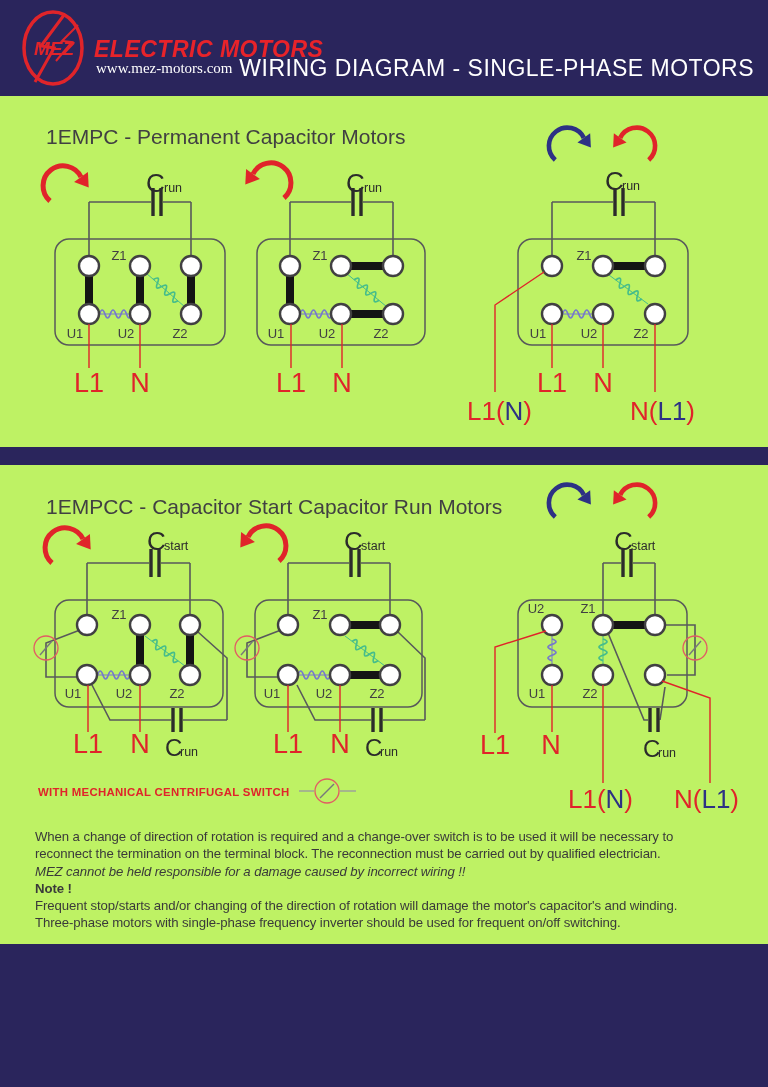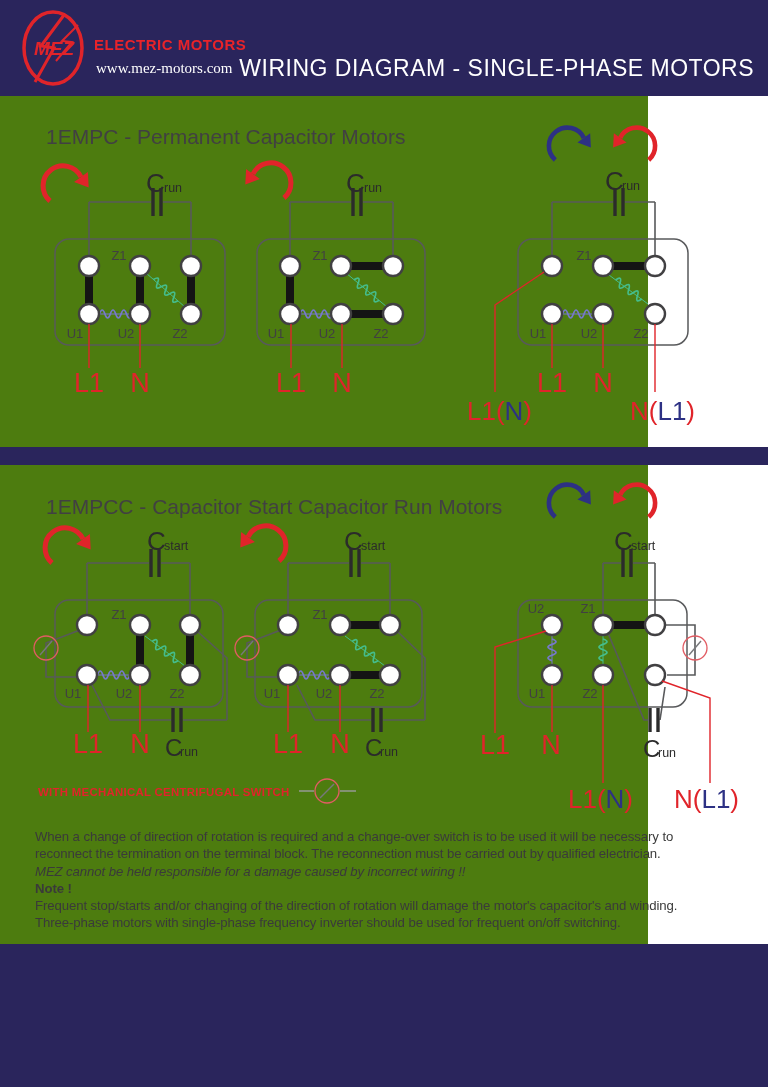--- a/index.html
+++ b/index.html
@@ -1,22 +1,22 @@
 <!DOCTYPE html>
 <html><head>
 <meta charset="utf-8">
 <style>
   html,body{margin:0;padding:0;background:#fff;width:768px;height:1087px;overflow:hidden;
     font-family:"Liberation Sans",sans-serif;}
-  .page{position:relative;width:648px;height:1087px;background:#4d7c0f;text-align:right;}
+  .page{position:relative;width:768px;height:1087px;background:#bef264;text-align:right;}
   
   .header{position:absolute;left:0;top:0;width:768px;height:96px;background:#2a255c;}
   .logo{position:absolute;left:20px;top:9px;width:68px;height:80px;}
-  .brand{position:absolute;left:94px;top:36px;color:#e8232a;font-weight:bold;
-    font-size:15px;letter-spacing:.5px;}
+  .brand{position:absolute;left:94px;top:36px;color:#e8232a;font-weight:bold;font-style:italic;
+    font-size:23px;letter-spacing:.5px;}
   .site{position:absolute;left:96px;top:60px;color:#ffffff;font-size:15px;font-family:Liberation Serif, serif;}
   .doc-title{position:absolute;right:14px;top:55px;color:#ffffff;font-size:23px;letter-spacing:.5px;}
   
   .wire{stroke:#58595b;stroke-width:1.6;fill:none;}
   .box{fill:none;stroke:#58595b;stroke-width:1.5;}
   .plate{stroke:#2b2b2b;stroke-width:3.4;}
   .jump{stroke:#141414;stroke-width:8;}
   .term{fill:#ffffff;stroke:#414042;stroke-width:2.4;}
   .redline{stroke:#e0242a;stroke-width:1.4;fill:none;}
   .swc{fill:none;stroke:#e25c63;stroke-width:1.3;}

